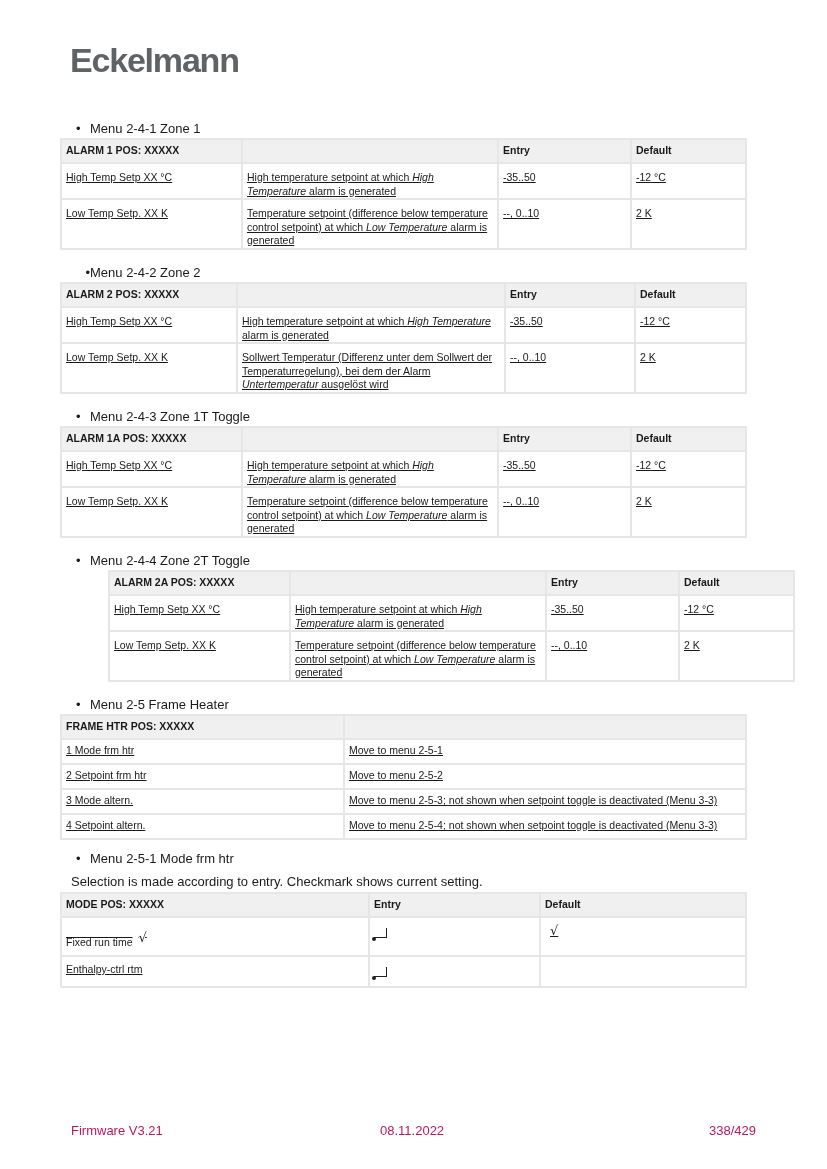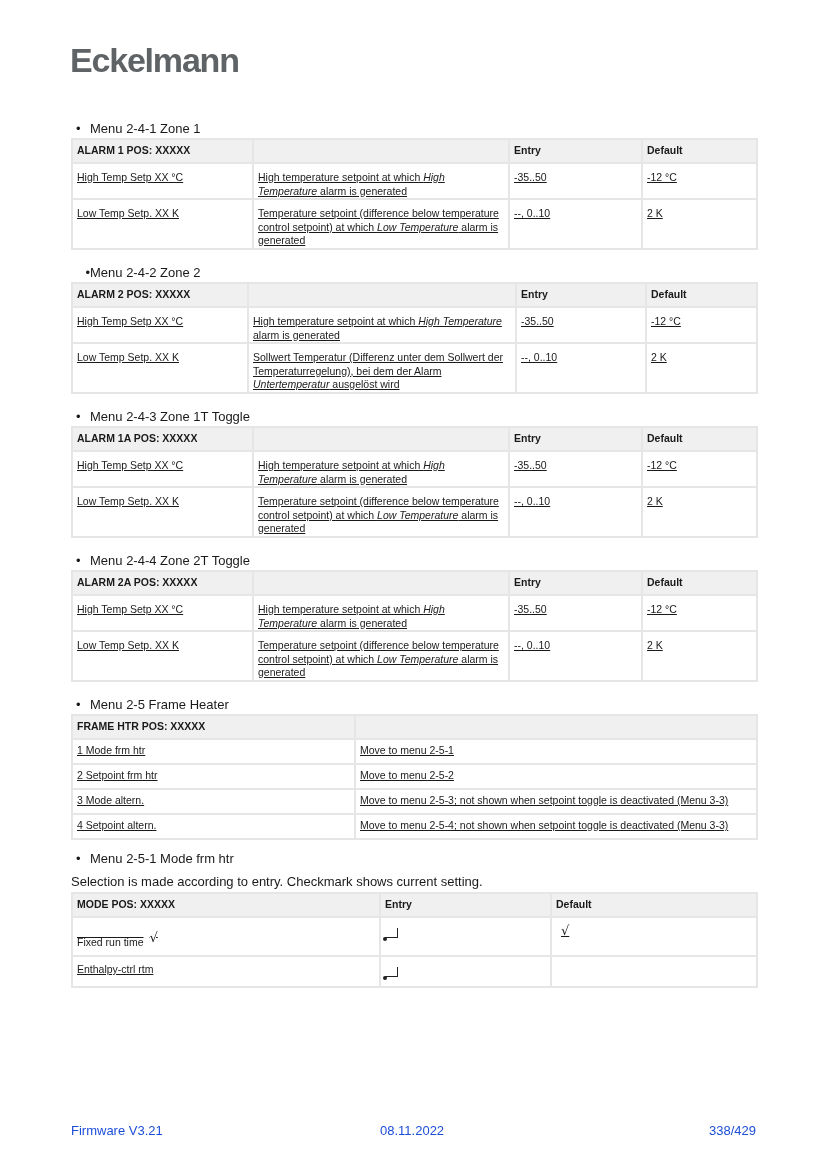--- a/index.html
+++ b/index.html
@@ -1,32 +1,32 @@
 <!DOCTYPE html>
 <html><head>
 <meta charset="utf-8">
 <style>
   html, body { margin:0; padding:0; background:#ffffff; }
   body { width:827px; height:1169px; position:relative; font-family:"Liberation Sans", sans-serif; color:#1a1a1a; overflow:hidden; }
   .logo { position:absolute; left:70px; top:40px; font-family:"Liberation Sans", sans-serif; font-weight:bold; font-size:34px; letter-spacing:-1.2px; color:#5f6366; line-height:40px; }
   .section-title { position:absolute; left:76px; font-size:13px; color:#1a1a1a; line-height:16px; }
   .section-title .bullet { display:inline-block; width:14px; }
   .intro { position:absolute; left:71px; font-size:13px; line-height:16px; color:#1a1a1a; }
-  table { position:absolute; left:71px; width:685px; border-collapse:collapse; table-layout:fixed; font-size:10.5px; }
+  table { position:absolute; left:60px; width:685px; border-collapse:collapse; table-layout:fixed; font-size:10.5px; }
   td, th { border:2px solid #e6e6e6; padding:0 4px; vertical-align:top; text-align:left; line-height:13.5px; color:#1a1a1a; }
   th { background:#f0f0f0; font-weight:bold; font-size:10.5px; height:22px; vertical-align:middle; padding-top:0; }
   td { padding-top:7px;text-decoration:underline; }
   .r2 { height:32px; }
   .r3 { height:45px; }
   .r1 { height:19px; padding-top:4px;margin-top:34px; }
   em { font-style:italic; }
   .chk { font-family:"DejaVu Sans", sans-serif; font-size:13px; margin-left:6px; vertical-align:3px; }
   .ret { display:inline-block; width:12px; height:9px; border-right:1.5px solid #222; border-bottom:1.5px solid #222; position:relative; margin-top:1px; }
   .ret::before { content:""; position:absolute; left:-2px; bottom:-3.5px; width:4px; height:4px; background:#222; border-radius:50%; }
-  .footer { position:absolute; top:1123px; font-size:13px; color:#1d4ed8; }
+  .footer { position:absolute; top:1123px; font-size:13px; color:#be185d; }
 </style>
 </head>
 <body>
 
 <div class="logo">Eckelmann</div>
 
 <div class="section-title" style="top:121px;"><span class="bullet">•</span><span>Menu 2-4-1 Zone 1</span></div>
 <table style="top:138px;">
   <colgroup>
       <col style="width:181px">
@@ -110,21 +110,21 @@
   <tr class="r3">
     <td>Low Temp Setp. XX K</td>
     <td><span>Temperature setpoint (difference below temperature control setpoint) at which </span><em>Low Temperature</em><span> alarm is generated</span></td>
     <td>--, 0..10</td>
     <td>2 K</td>
   </tr>
 </tbody>
   </table>
 
 <div class="section-title" style="top:553px;"><span class="bullet">•</span><span>Menu 2-4-4 Zone 2T Toggle</span></div>
-<table style="top:570px;">
+<table style="top:570px;margin-left:48px;">
   <colgroup>
       <col style="width:181px">
       <col style="width:256px">
       <col style="width:133px">
       <col style="width:115px">
     </colgroup>
   <tbody>
       <tr>
     <th>ALARM 2A POS: XXXXX</th>
     <th></th>

